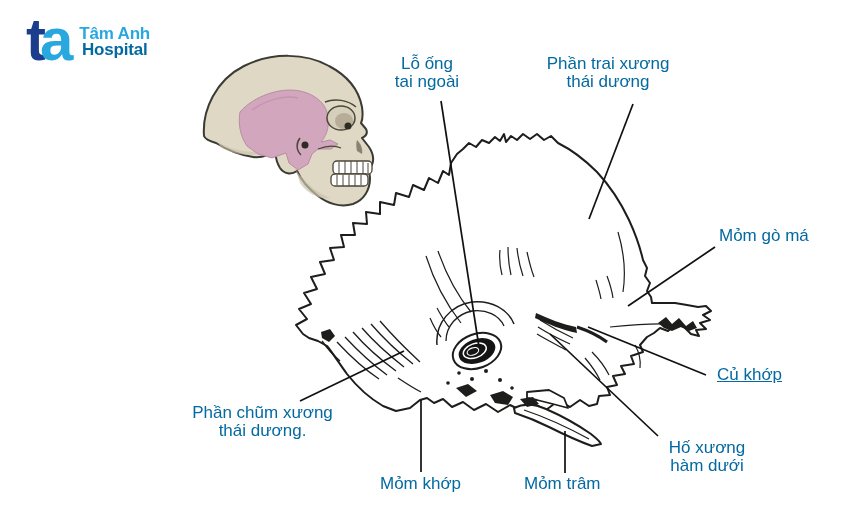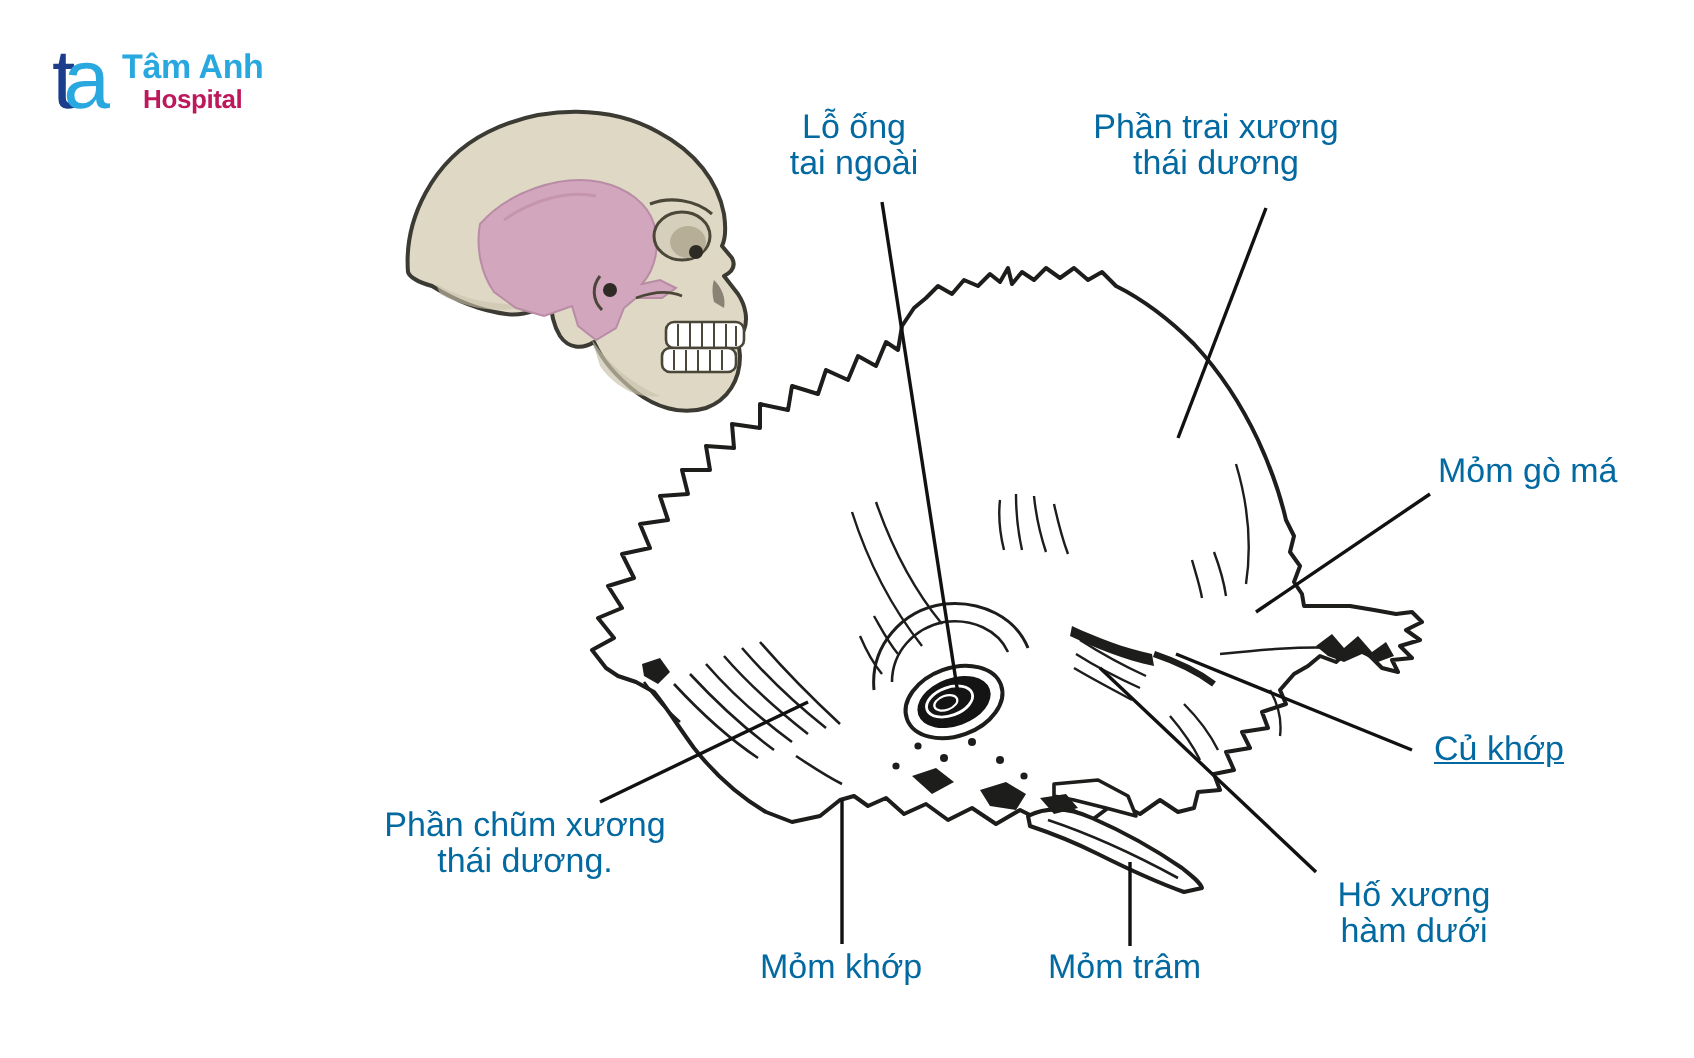--- a/index.html
+++ b/index.html
@@ -2,26 +2,26 @@
 <html><head>
 <meta charset="utf-8">
 <style>
   html,body{margin:0;padding:0;background:#ffffff;}
   .stage{
     position:relative;width:847px;height:529px;background:#ffffff;overflow:hidden;
     font-family:"Liberation Sans", sans-serif;color:#1d1d1b;
   }
   
   .logo{position:absolute;left:26px;top:12px;display:flex;align-items:center;gap:12px;}
-  .monogram{font-weight:normal;font-size:42px;line-height:56px;letter-spacing:-6px;}
+  .monogram{font-weight:bold;font-size:60px;line-height:56px;letter-spacing:-6px;}
   .mono-t{color:#1b3d8c;}
   .mono-a{color:#29a8e0;}
   .brand-text{display:flex;flex-direction:column;justify-content:center;margin-top:4px;text-align:center;}
   .brand-primary{font-weight:bold;font-size:17px;line-height:16px;color:#29a8e0;letter-spacing:-0.2px;}
-  .brand-secondary{font-weight:bold;font-size:13px;line-height:16px;color:#be185d;letter-spacing:-0.2px;}
+  .brand-secondary{font-weight:bold;font-size:17px;line-height:16px;color:#0369a1;letter-spacing:-0.2px;}
   
   .skull{position:absolute;left:192px;top:50px;width:202px;height:176px;}
   .bone{position:absolute;left:0;top:0;width:847px;height:529px;}
   
   .label{
     position:absolute;font-size:17px;line-height:18px;white-space:pre-line;
     color:#0369a1;letter-spacing:0px;
   }
   .label.center{text-align:center;}
   .label.nowrap{white-space:nowrap;}

